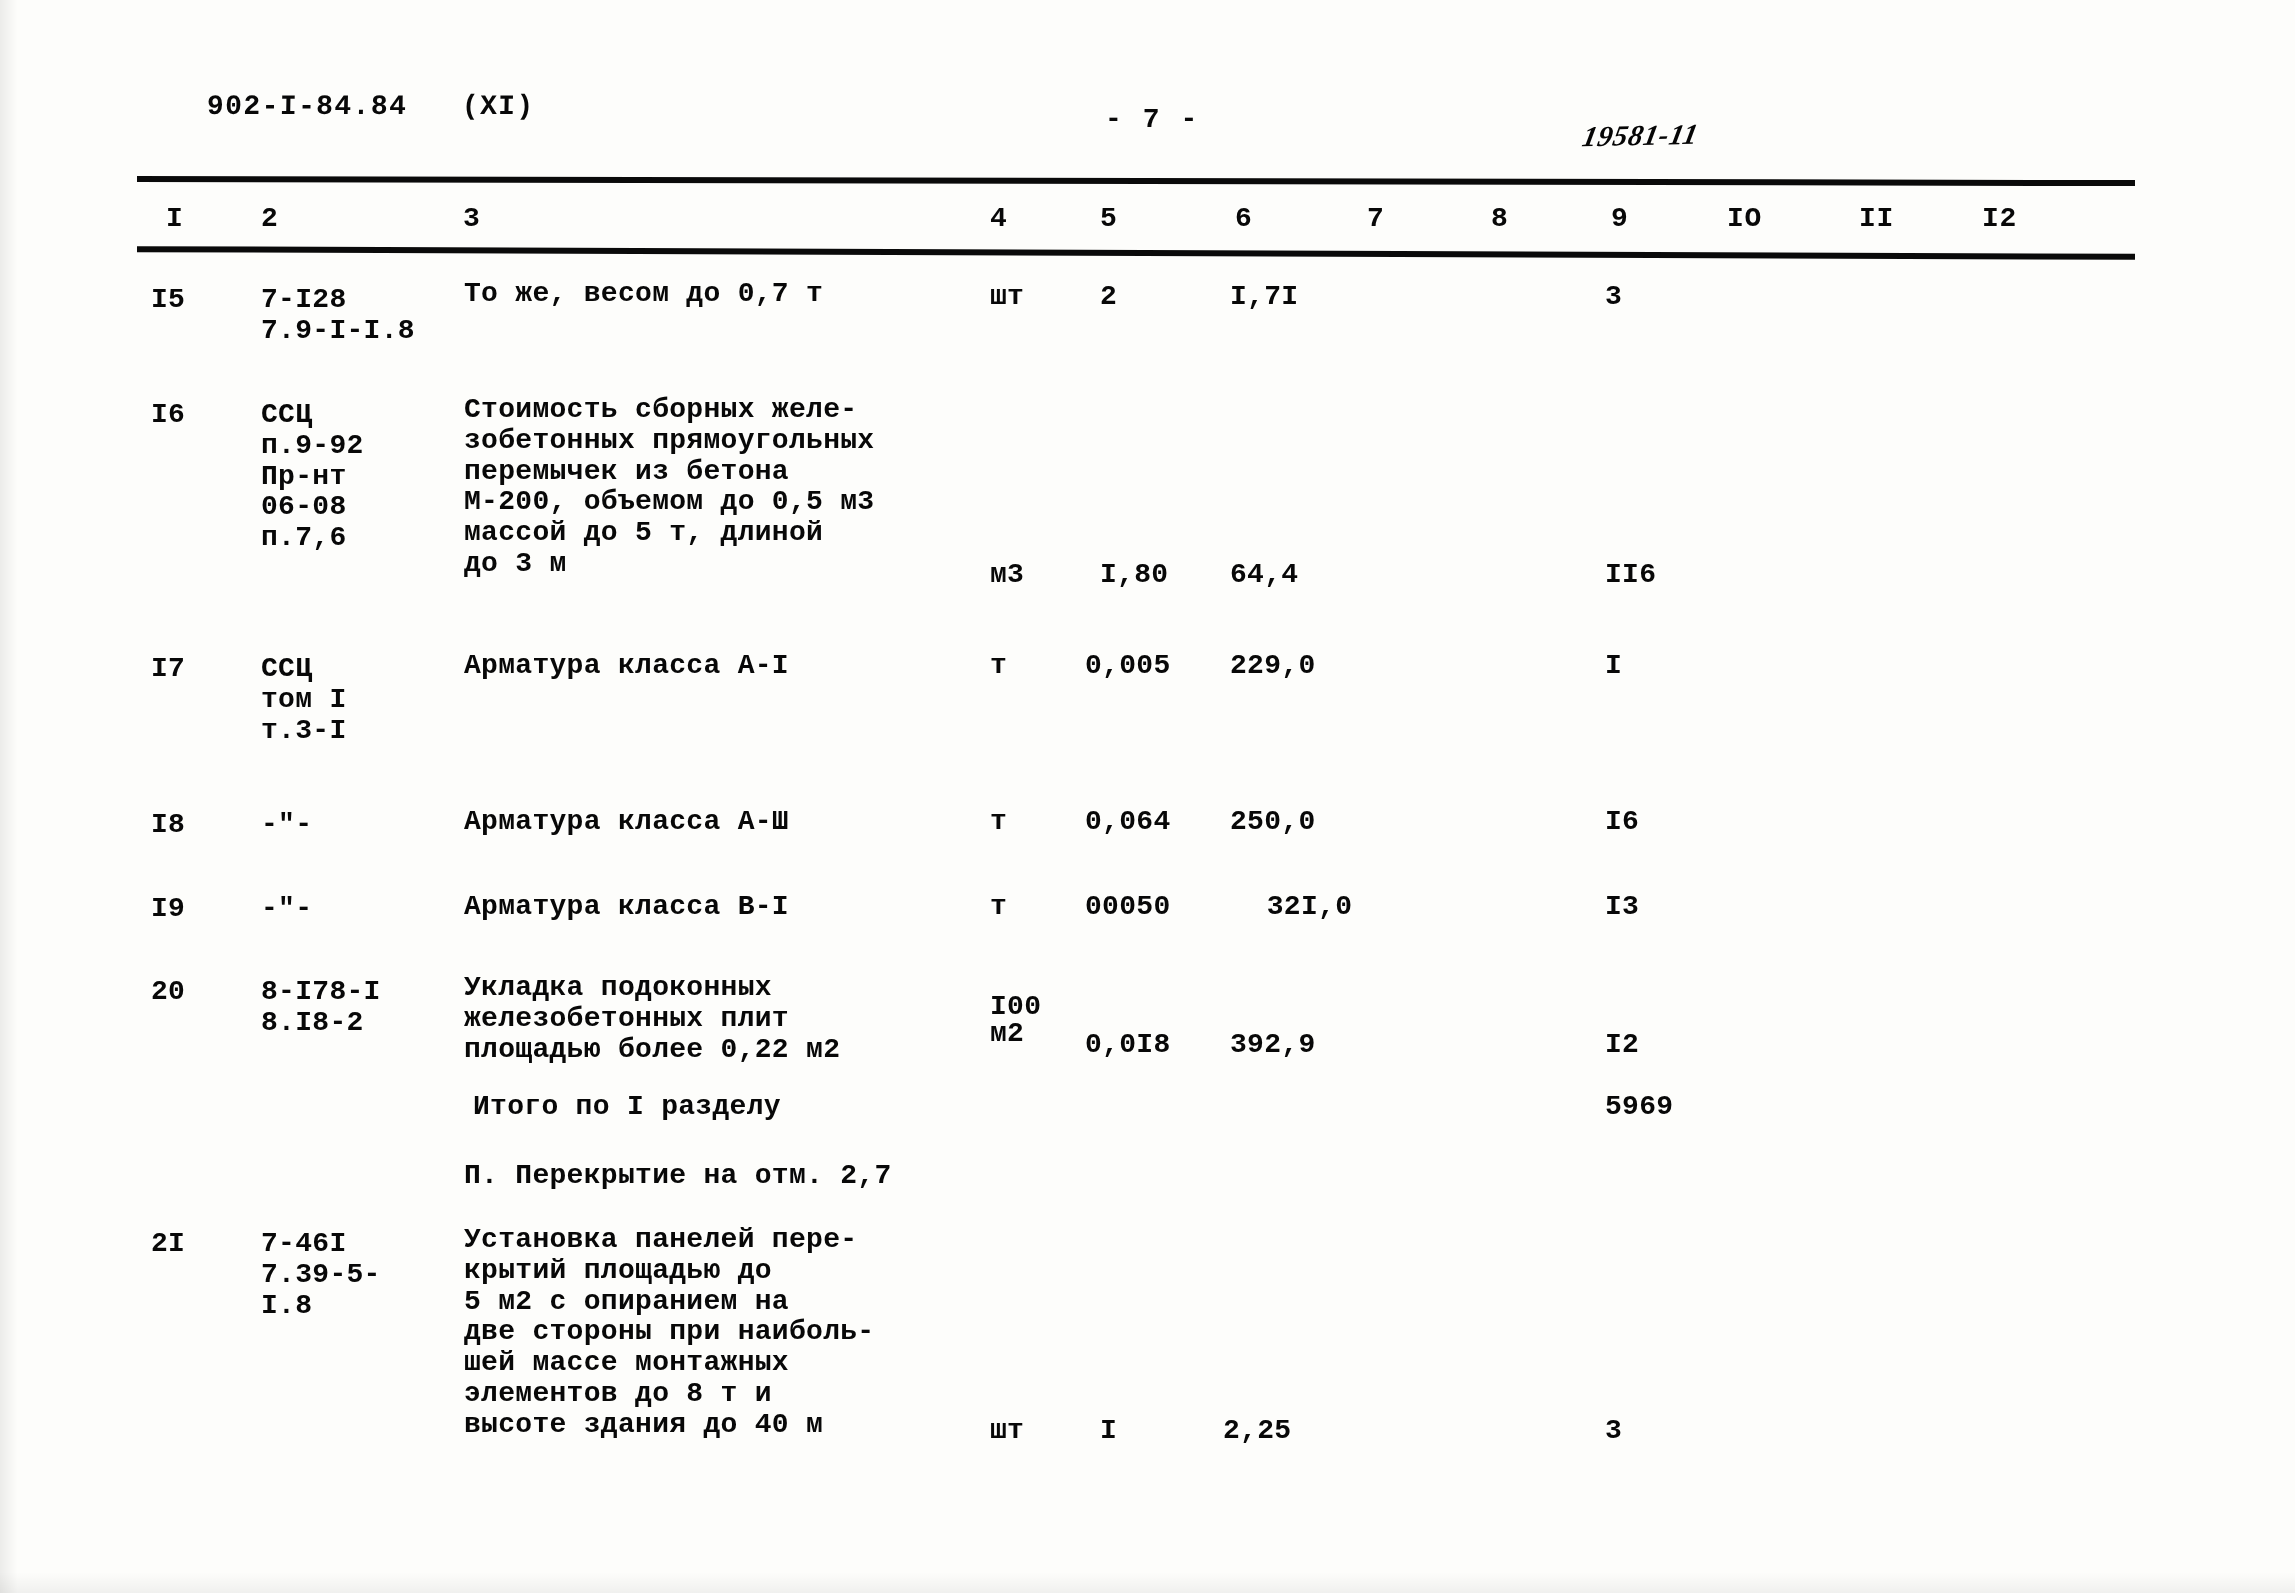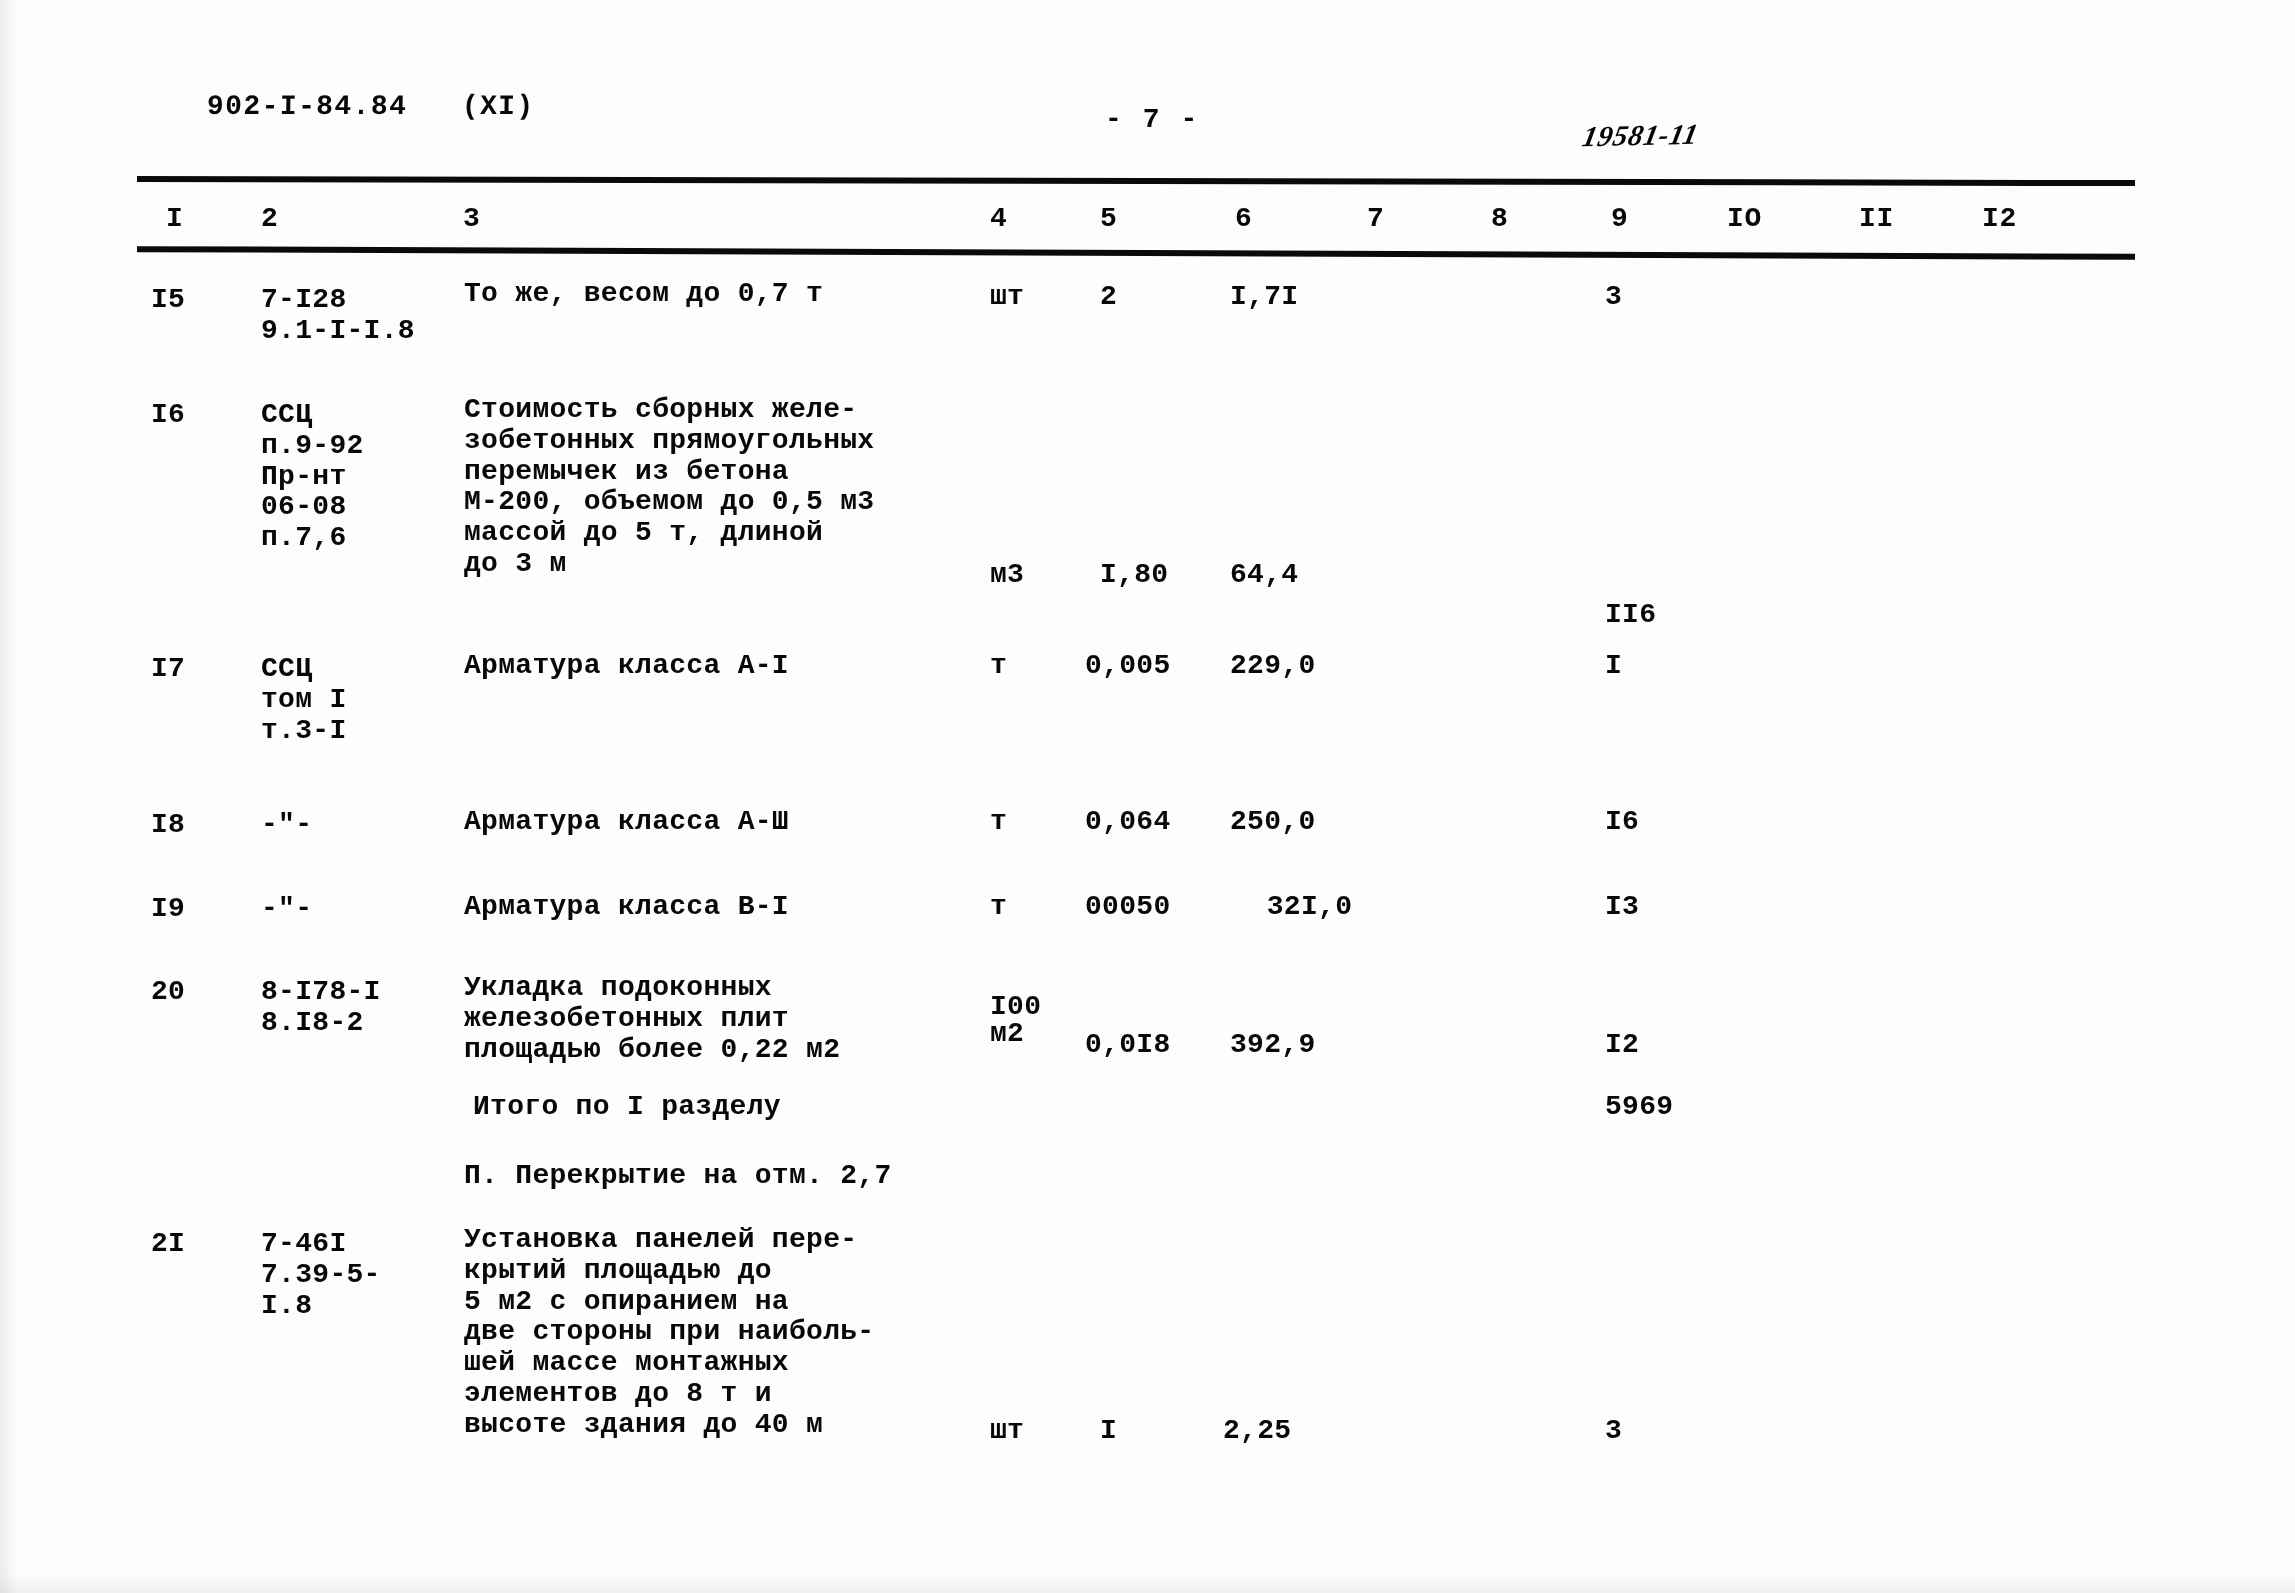--- a/index.html
+++ b/index.html
@@ -150,21 +150,21 @@
   <div class="tw colhead" style="left:1367px;">7</div>
   <div class="tw colhead" style="left:1491px;">8</div>
   <div class="tw colhead" style="left:1611px;">9</div>
   <div class="tw colhead" style="left:1727px;">IO</div>
   <div class="tw colhead" style="left:1859px;">II</div>
   <div class="tw colhead" style="left:1982px;">I2</div>
 
   <div class="row">
     <div class="tw c-num lines" style="left:151px;  top:285px;">I5</div>
     <div class="tw c-code lines" style="left:261px;  top:285px;">7-I28
-9.1-I-I.8</div>
+7.9-I-I.8</div>
     <div class="tw c-desc lines" style="left:464px;  top:279px;">То же, весом до 0,7 т</div>
     <div class="tw c-unit lines" style="left:990px; top:282px;">шт</div>
     <div class="tw c-qty lines" style="left:1100px; top:282px;">2</div>
     <div class="tw c-price lines" style="left:1230px; top:282px;">I,7I</div>
     <div class="tw c-total lines" style="left:1605px; top:282px;">3</div>
   </div>
 
   <div class="row">
     <div class="tw c-num lines" style="left:151px;  top:400px;">I6</div>
     <div class="tw c-code lines" style="left:261px;  top:400px;">ССЦ
@@ -174,21 +174,21 @@
 п.7,6</div>
     <div class="tw c-desc lines" style="left:464px;  top:395px;">Стоимость сборных желе-
 зобетонных прямоугольных
 перемычек из бетона
 М-200, объемом до 0,5 м3
 массой до 5 т, длиной
 до 3 м</div>
     <div class="tw c-unit lines" style="left:990px; top:560px;">м3</div>
     <div class="tw c-qty lines" style="left:1100px; top:560px;">I,80</div>
     <div class="tw c-price lines" style="left:1230px; top:560px;">64,4</div>
-    <div class="tw c-total lines" style="left:1605px; top:560px;margin-top:40px;">II6</div>
+    <div class="tw c-total lines" style="left:1605px; top:560px;">II6</div>
   </div>
 
   <div class="row">
     <div class="tw c-num lines" style="left:151px;  top:654px;">I7</div>
     <div class="tw c-code lines" style="left:261px;  top:654px;">ССЦ
 том I
 т.3-I</div>
     <div class="tw c-desc lines" style="left:464px;  top:651px;">Арматура класса А-I</div>
     <div class="tw c-unit lines" style="left:990px; top:651px;">т</div>
     <div class="tw c-qty lines" style="left:1085px; top:651px;">0,005</div>

